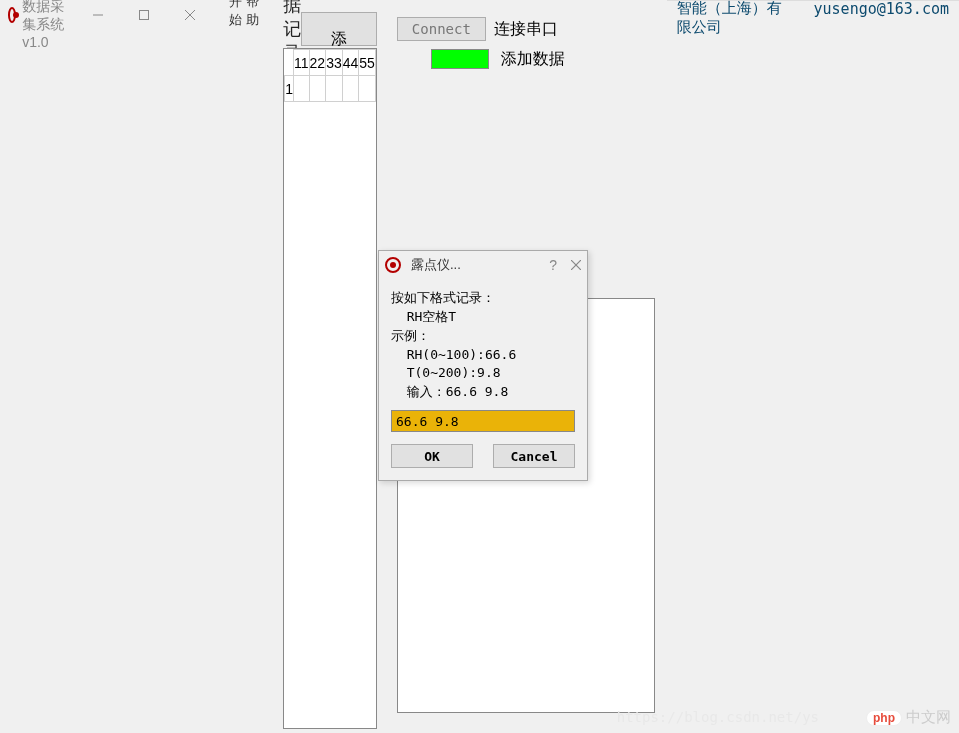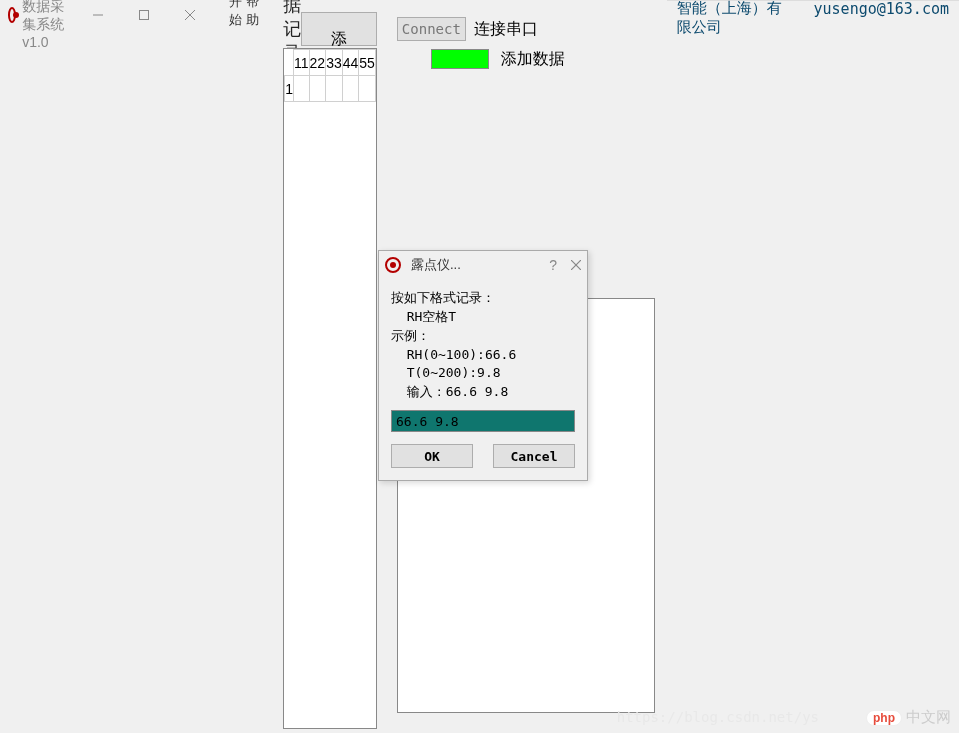--- a/index.html
+++ b/index.html
@@ -111,21 +111,21 @@
     }
     .connect-row {
       display: flex;
       align-items: center;
       gap: 8px;
       height: 28px;
       margin-top: 3px;
     }
     .connect-btn {
       height: 24px;
-      padding: 0 4px;
+      padding: 0 14px;
       background: #e1e1e1;
       border: 1px solid #adadad;
       font-family: monospace;
       font-size: 14px;
       color: #777;
       cursor: pointer;
     }
     .connect-label { font-size: 16px; }
     .status-row {
       display: flex;
@@ -212,21 +212,21 @@
       font-family: SimSun, monospace;
       font-size: 13px;
       line-height: 1.45;
       white-space: pre;
     }
     .dialog-input {
       width: calc(100% - 24px);
       margin: 4px 12px 8px 12px;
       height: 22px;
       border: 1px solid #888;
-      background: #0f766e;
+      background: #eab308;
       padding: 0 4px;
       font-family: monospace;
       font-size: 13px;
     }
     .dialog-buttons {
       display: flex;
       gap: 20px;
       padding: 4px 12px 12px 12px;
       justify-content: center;
     }

